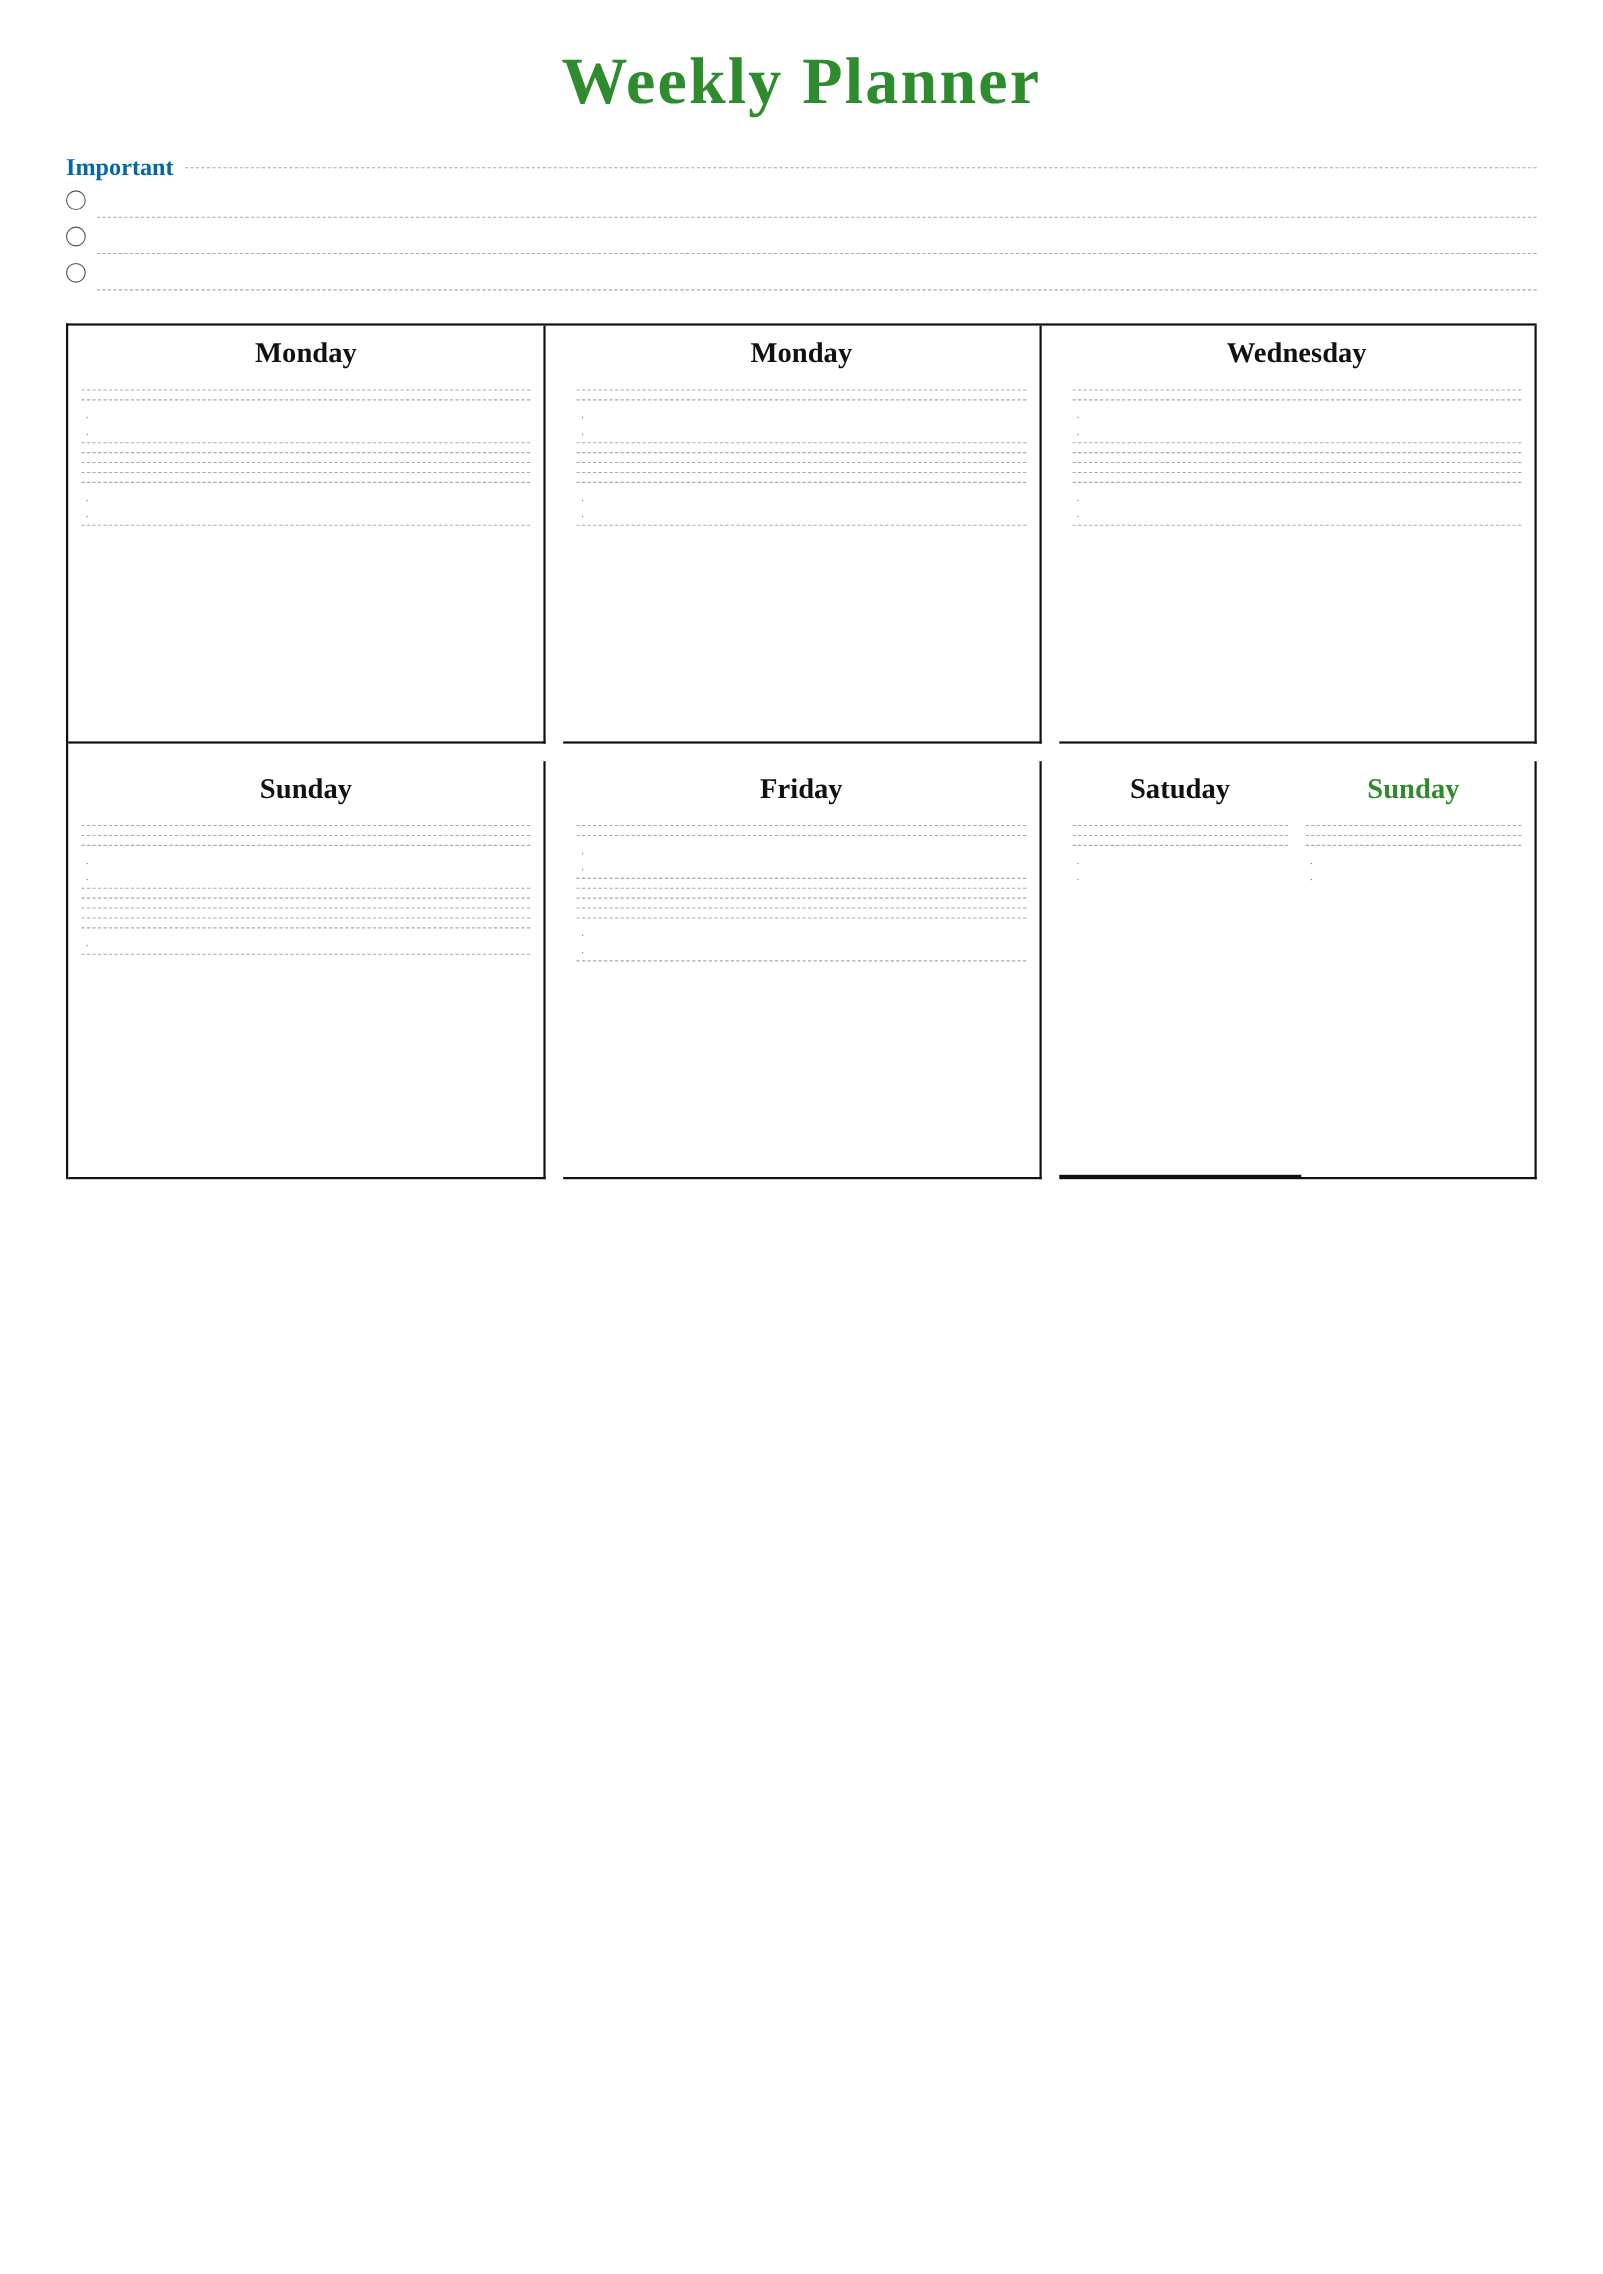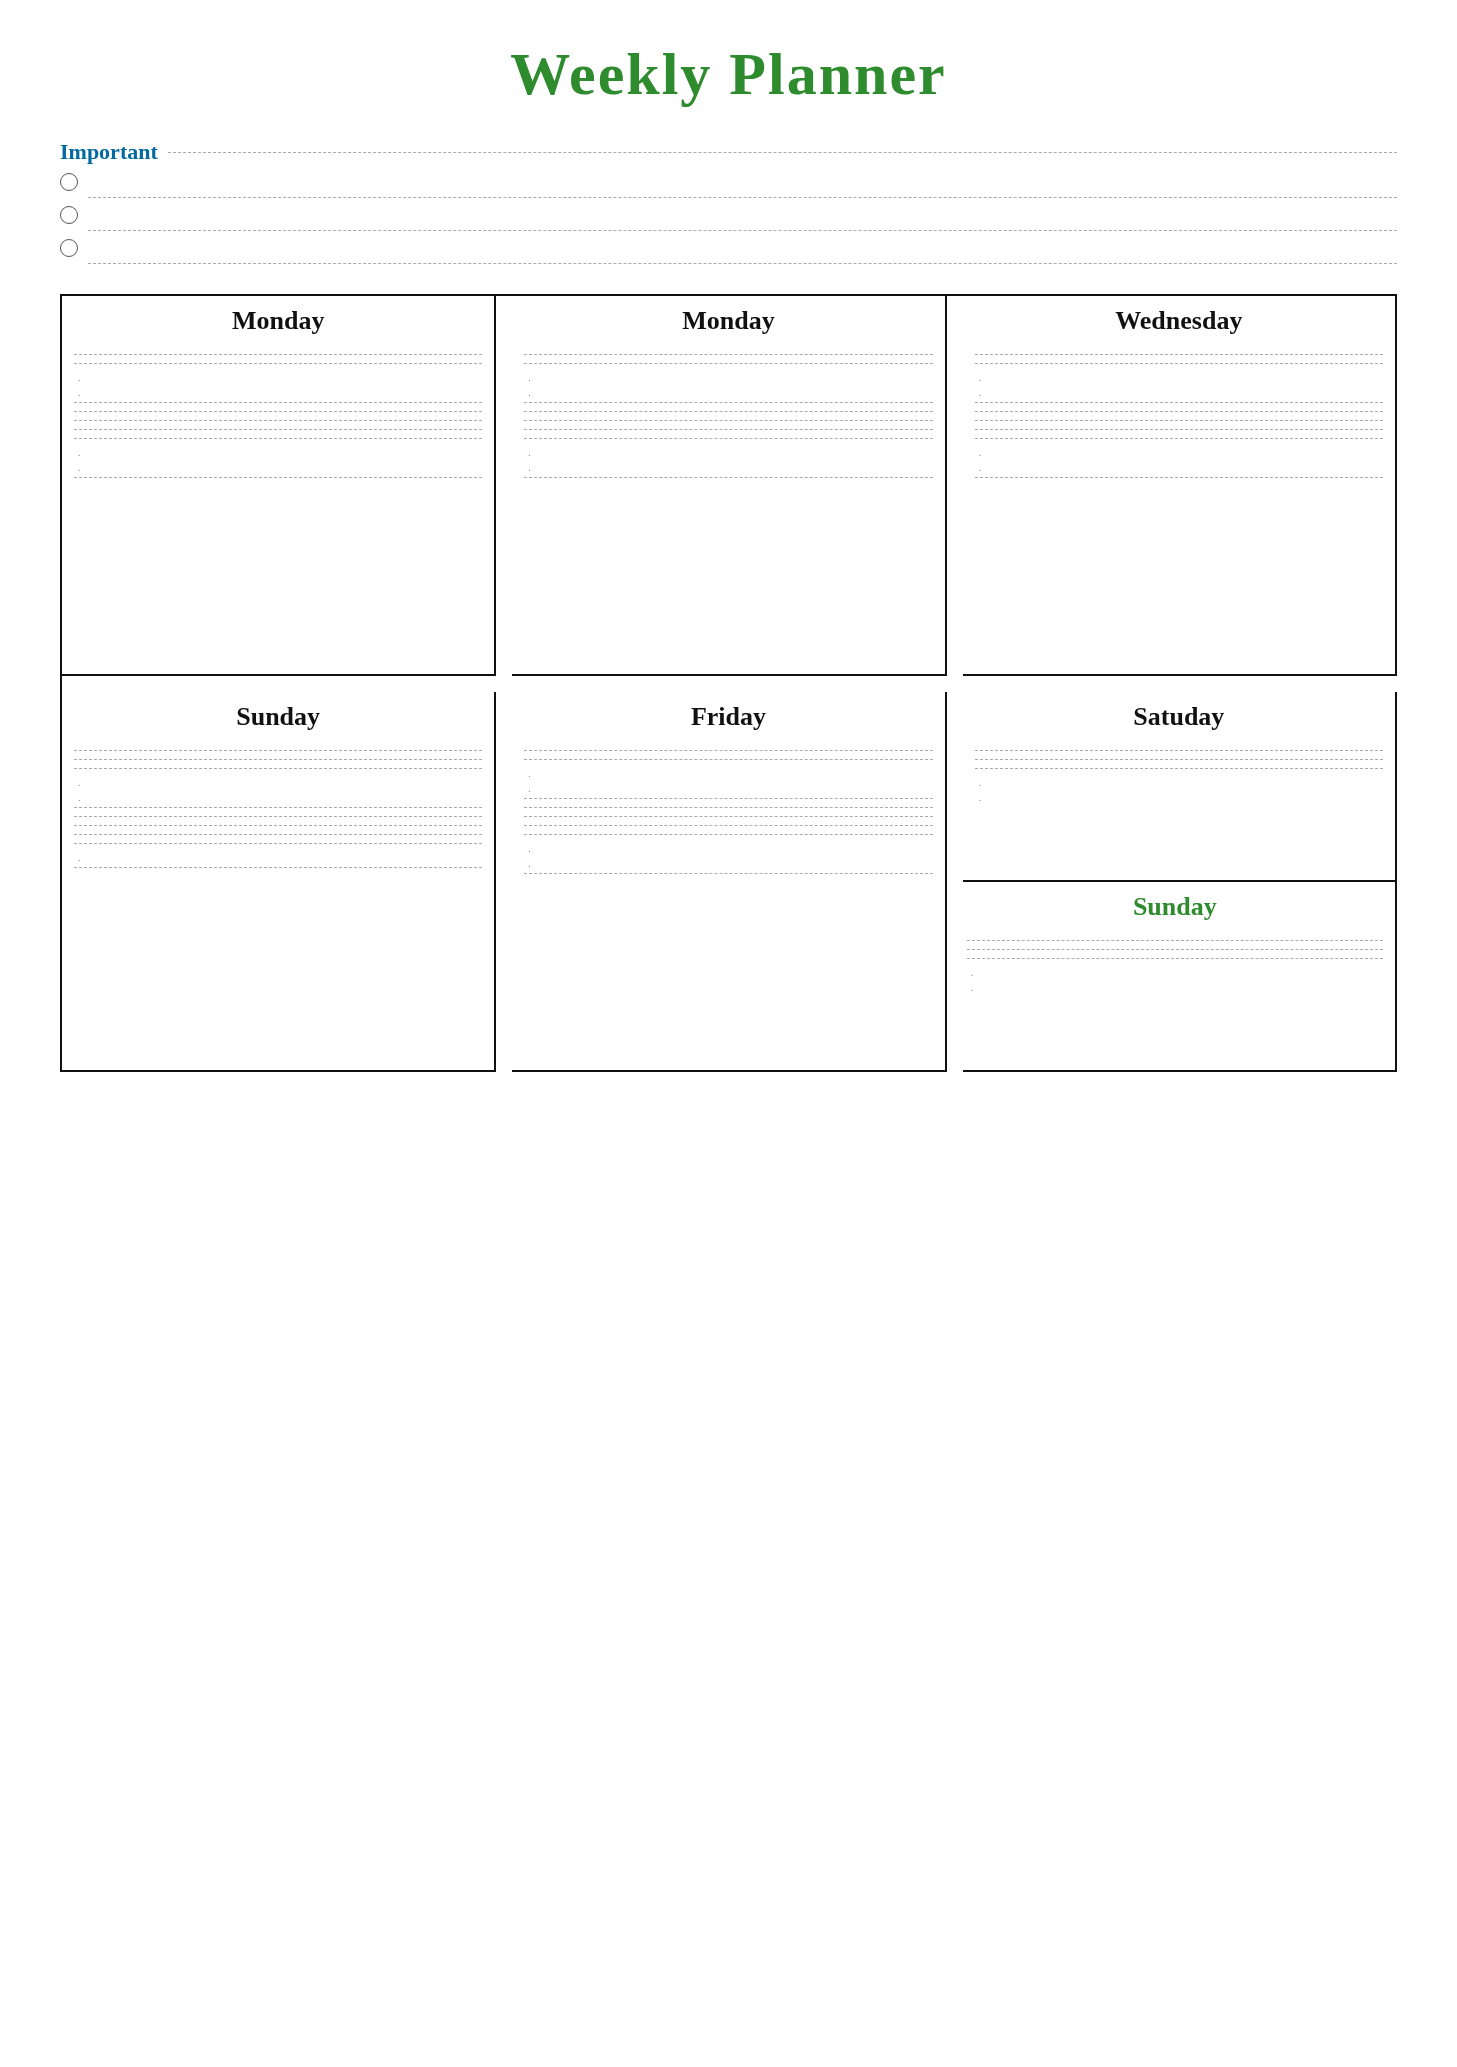--- a/index.html
+++ b/index.html
@@ -208,21 +208,21 @@
     <div class="day-line"></div>
     <div class="day-line"></div>
     <div class="day-line"></div>
     <div class="day-line"></div>
     <div class="day-line"></div>
     <div class="small-dot">.</div>
     <div class="small-dot">.</div>
     <div class="day-line"></div>
   </div>
 
-  <div class="day-cell" style="display:flex; flex-direction:column; padding:0; min-height:0;">
+  <div class="day-cell" style="display:flex; flex-direction:row; padding:0; min-height:0;">
 
     <div style="padding: 10px 12px 15px 12px; border-bottom: 2px solid #111; flex:1;">
       <div class="day-name">Satuday</div>
       <div class="day-line"></div>
       <div class="day-line"></div>
       <div class="day-line"></div>
       <div class="small-dot">.</div>
       <div class="small-dot">.</div>
     </div>
 

